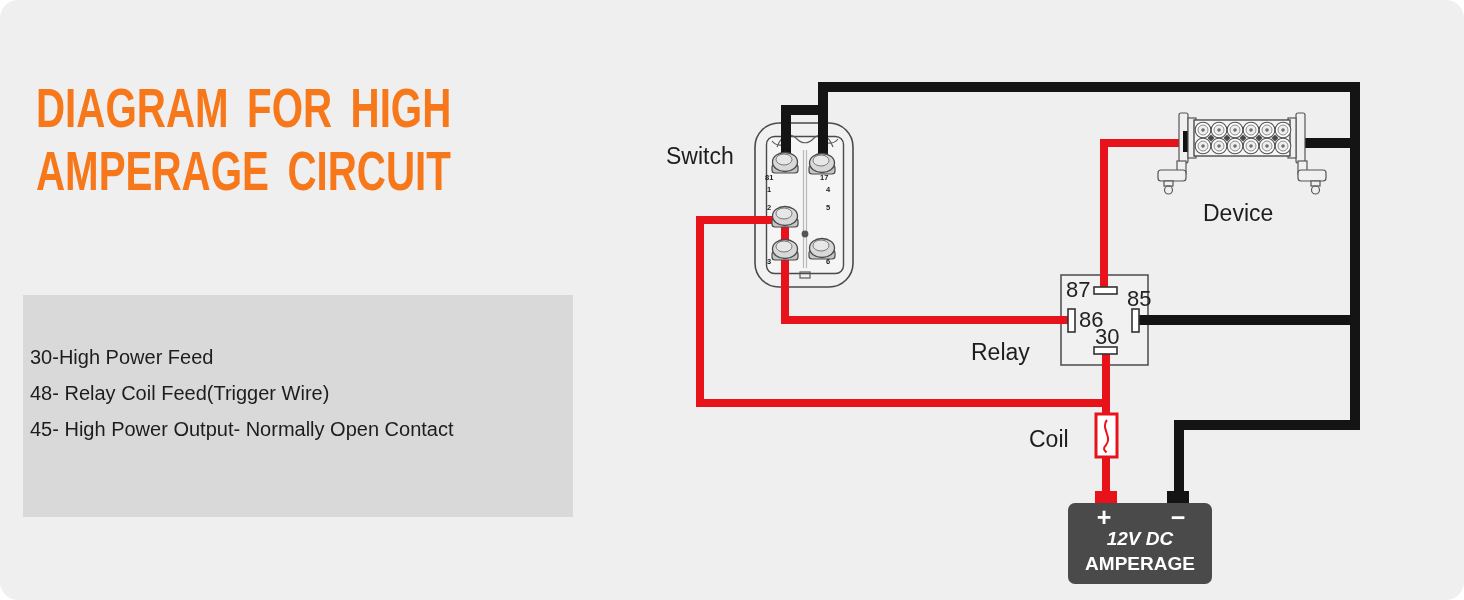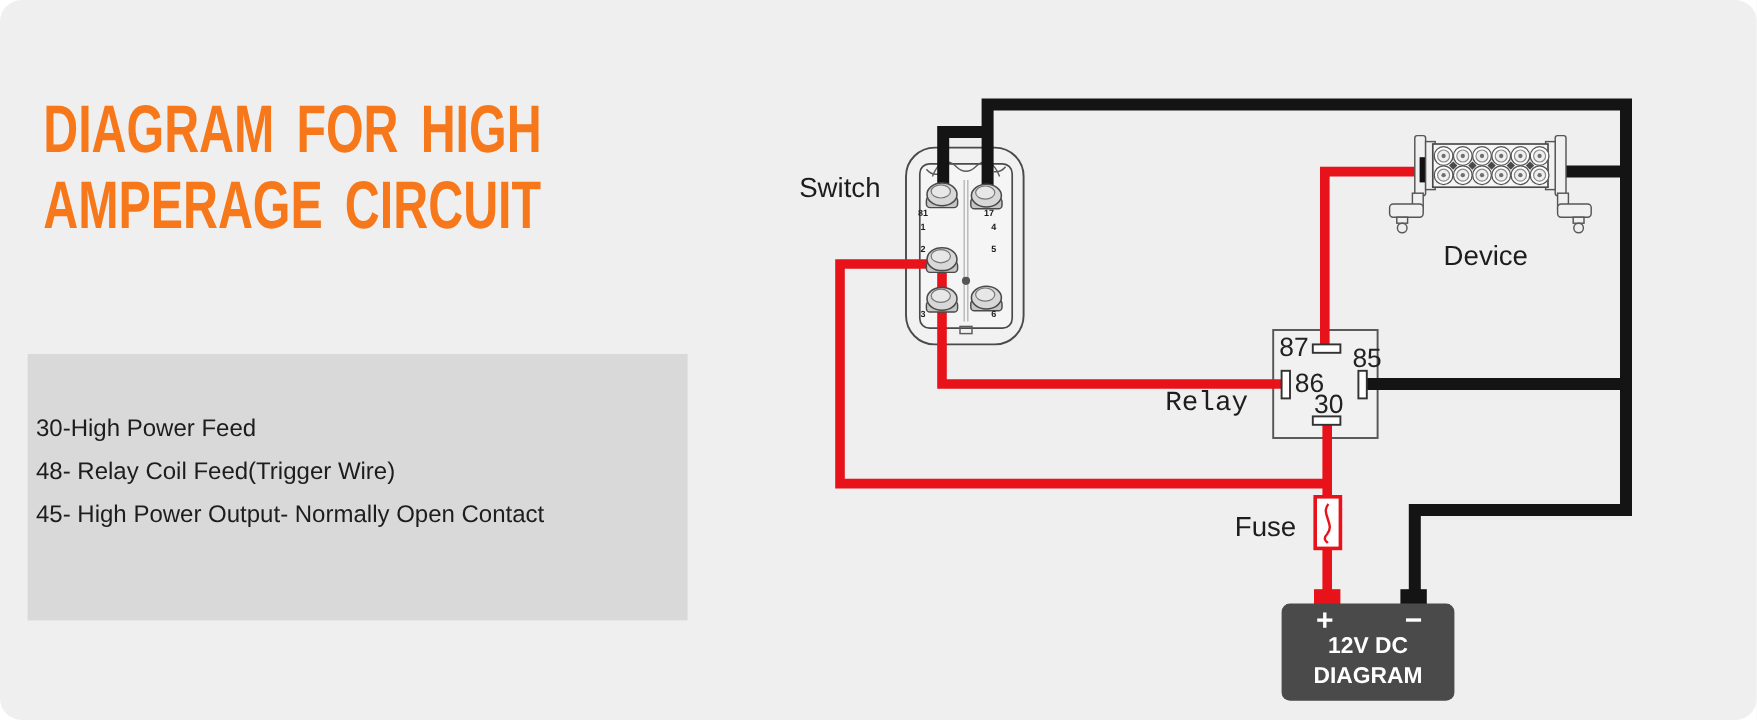--- a/index.html
+++ b/index.html
@@ -245,21 +245,21 @@
         <rect x="1298" y="161" width="9" height="13" class="bracket"></rect>
         <rect x="1298" y="170" width="28" height="11" rx="3" class="bracket"></rect>
         <rect x="1311" y="181" width="9" height="5" class="bracket"></rect>
         <circle cx="1315.5" cy="190" r="4" class="thin"></circle>
       </g>
     </g>
   </svg>
 
   <div class="comp-label" style="left:666px;top:144px;">Switch</div>
   <div class="comp-label" style="left:1203px;top:180px;margin-top:21px;">Device</div>
-  <div class="comp-label" style="left:971px;top:324px;font-family:Liberation Mono, monospace;">Relay</div>
-  <div class="comp-label" style="left:1029px;top:427px;">Fuse</div>
+  <div class="comp-label" style="left:971px;top:340px;">Relay</div>
+  <div class="comp-label" style="left:1029px;top:427px;">Coil</div>
 
   <div class="batt-text" style="left:1093px;top:505px;width:22px;font-size:25px;">+</div>
   <div class="batt-text" style="left:1167px;top:505px;width:22px;font-size:25px;">−</div>
-  <div class="batt-text" style="left:1068px;top:529px;width:144px;font-size:19px;">12V DC</div>
-  <div class="batt-text" style="left:1068px;top:554px;width:144px;font-size:19px;">DIAGRAM</div>
+  <div class="batt-text" style="left:1068px;top:529px;width:144px;font-size:19px;font-style:italic;">12V DC</div>
+  <div class="batt-text" style="left:1068px;top:554px;width:144px;font-size:19px;">AMPERAGE</div>
 
 </div>
 
 </body></html>

